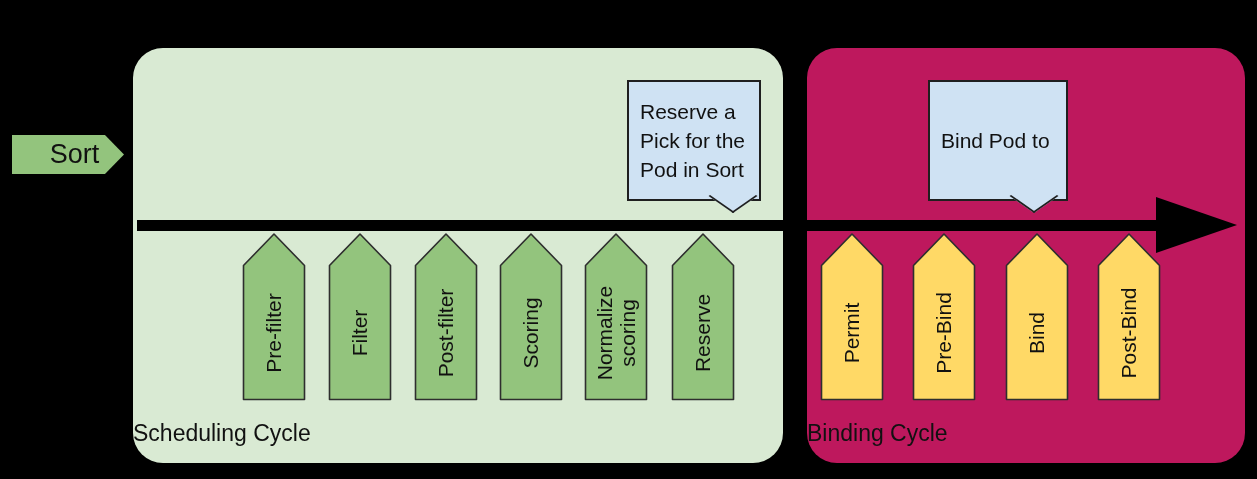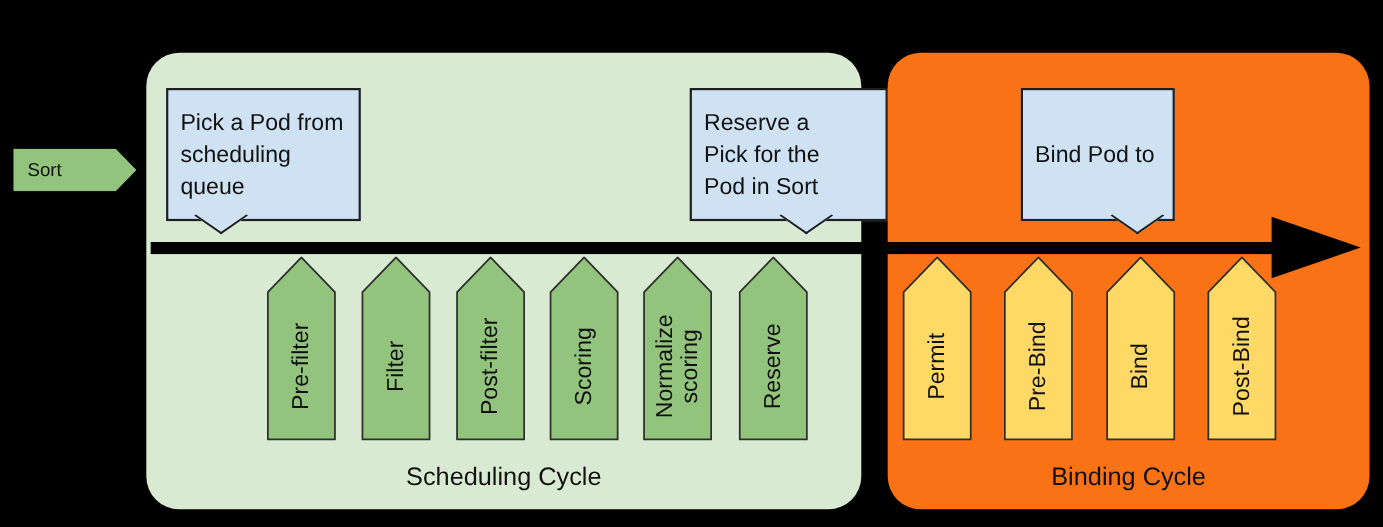--- a/index.html
+++ b/index.html
@@ -13,43 +13,43 @@
     color: #111;
   }
   
   .zone {
     position: absolute;
     top: 48px;
     height: 415px;
     border-radius: 30px;
   }
   .zone-sched { left: 133px; width: 650px; background: #d9ead3; }
-  .zone-bind  { left: 807px; width: 438px; background: #f97316; }
+  .zone-bind  { left: 807px; width: 438px; background: #be185d; }
   .zone-label {
     position: absolute;
     top: 372px;
     left: 0;
     width: 100%;
-    text-align: center;
     font-size: 23px;
     color: #111;
   }
   
   .sort-arrow {
     position: absolute;
     left: 12px; top: 135px;
     width: 112px; height: 39px;
     background: #93c47d;
     clip-path: polygon(0 0, 83% 0, 100% 50%, 83% 100%, 0 100%);
   }
   .sort-arrow .lbl {
     padding-left: 13px;
-    font-size: 17px;
+    font-size: 27px;
     line-height: 39px;
     color: #111;
+    text-align: center;
   }
   
   .timeline-shaft {
     position: absolute;
     left: 137px; top: 220px;
     width: 1028px; height: 11px;
     background: #000;
     z-index: 3;
   }
   .timeline-head {
@@ -123,28 +123,22 @@
     <div class="zone-label">Binding Cycle</div>
   </div>
 
   <div class="sort-arrow">
     <div class="lbl">Sort</div>
   </div>
 
   <div class="timeline-shaft"></div>
   <div class="timeline-head"></div>
 
-  <div class="callout" style="left:151px;width:177px">
-    <div>Pick a Pod from</div>
-    <div>scheduling</div>
-    <div>queue</div>
-    <div class="tail" style="left:32px"></div>
-  </div>
-
-  <div class="callout" style="left:627px;width:180px">
+
+  <div class="callout" style="left:627px;width:134px">
     <div>Reserve a</div>
     <div>Pick for the</div>
     <div>Pod in Sort</div>
     <div class="tail" style="left:88px"></div>
   </div>
 
   <div class="callout" style="left:928px;width:140px">
     <div>Bind Pod to</div>
     <div class="tail" style="left:88px"></div>
   </div>

